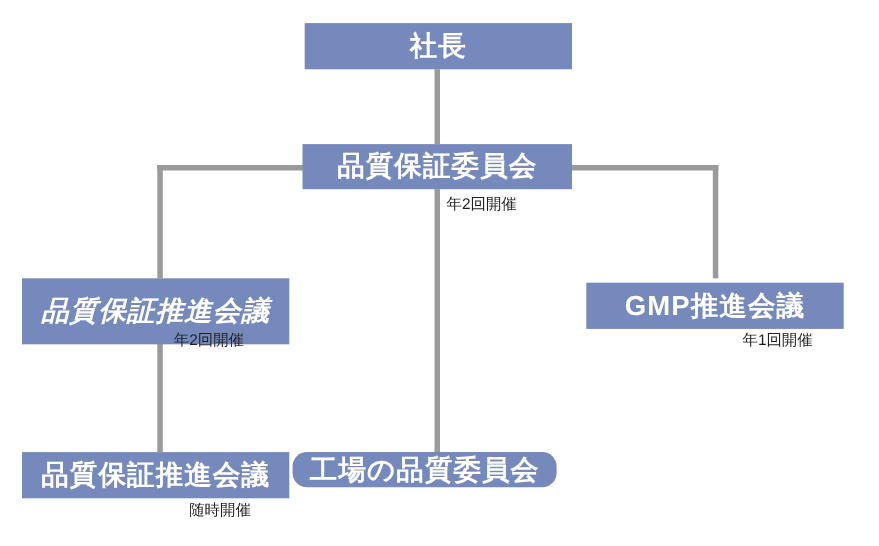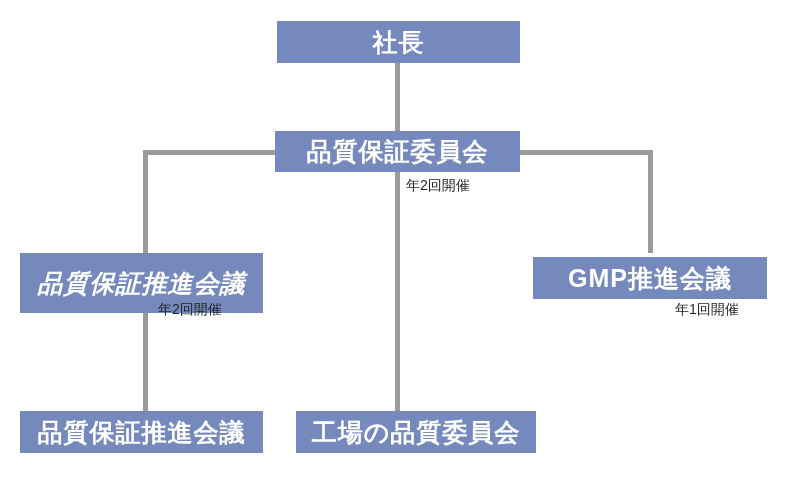--- a/index.html
+++ b/index.html
@@ -41,21 +41,21 @@
     white-space: nowrap;
     z-index: 2;
     line-height: 1.15;
   }
   
   #node-president            { left: 277px; top: 21px;  width: 243px; height: 42px; }
   #node-qa-committee         { left: 275px; top: 131px; width: 245px; height: 41px; }
   #node-qa-promotion-meeting { left: 20px;  top: 253px; width: 243px; height: 60px; font-style: italic; }
   #node-gmp-promotion-meeting{ left: 533px; top: 257px; width: 234px; height: 42px; }
   #node-qa-working           { left: 20px;  top: 411px; width: 243px; height: 42px; }
-  #node-factory-quality      { left: 296px; top: 411px; width: 240px; height: 42px; }
+  #node-factory-quality      { left: 266px; top: 411px; width: 240px; height: 32px; border-radius: 13px; }
   
   #line-president-to-qa  { left: 395px; top: 63px;  width: 5px;   height: 68px;  }
   #line-horizontal       { left: 143px; top: 150px; width: 510px; height: 5px;   }
   #line-left-drop        { left: 143px; top: 150px; width: 5px;   height: 103px; }
   #line-right-drop       { left: 648px; top: 150px; width: 5px;   height: 103px; }
   #line-center-drop      { left: 395px; top: 172px; width: 5px;   height: 239px; }
   #line-left-long-drop   { left: 143px; top: 295px; width: 5px;   height: 116px; }
   
   #caption-qa-committee  { left: 406px; top: 177px; }
   #caption-qa-promotion  { left: 158px; top: 301px; }
@@ -94,14 +94,15 @@
     <span>品質保証推進会議</span>
   </div>
 
   <div class="node" id="node-factory-quality">
     <span>工場の品質委員会</span>
   </div>
 
   <div class="caption" id="caption-qa-committee">年2回開催</div>
   <div class="caption" id="caption-qa-promotion">年2回開催</div>
   <div class="caption" id="caption-gmp">年1回開催</div>
+  <div class="caption" id="caption-qa-working">随時開催</div>
 
 </div>
 
 </body></html>

